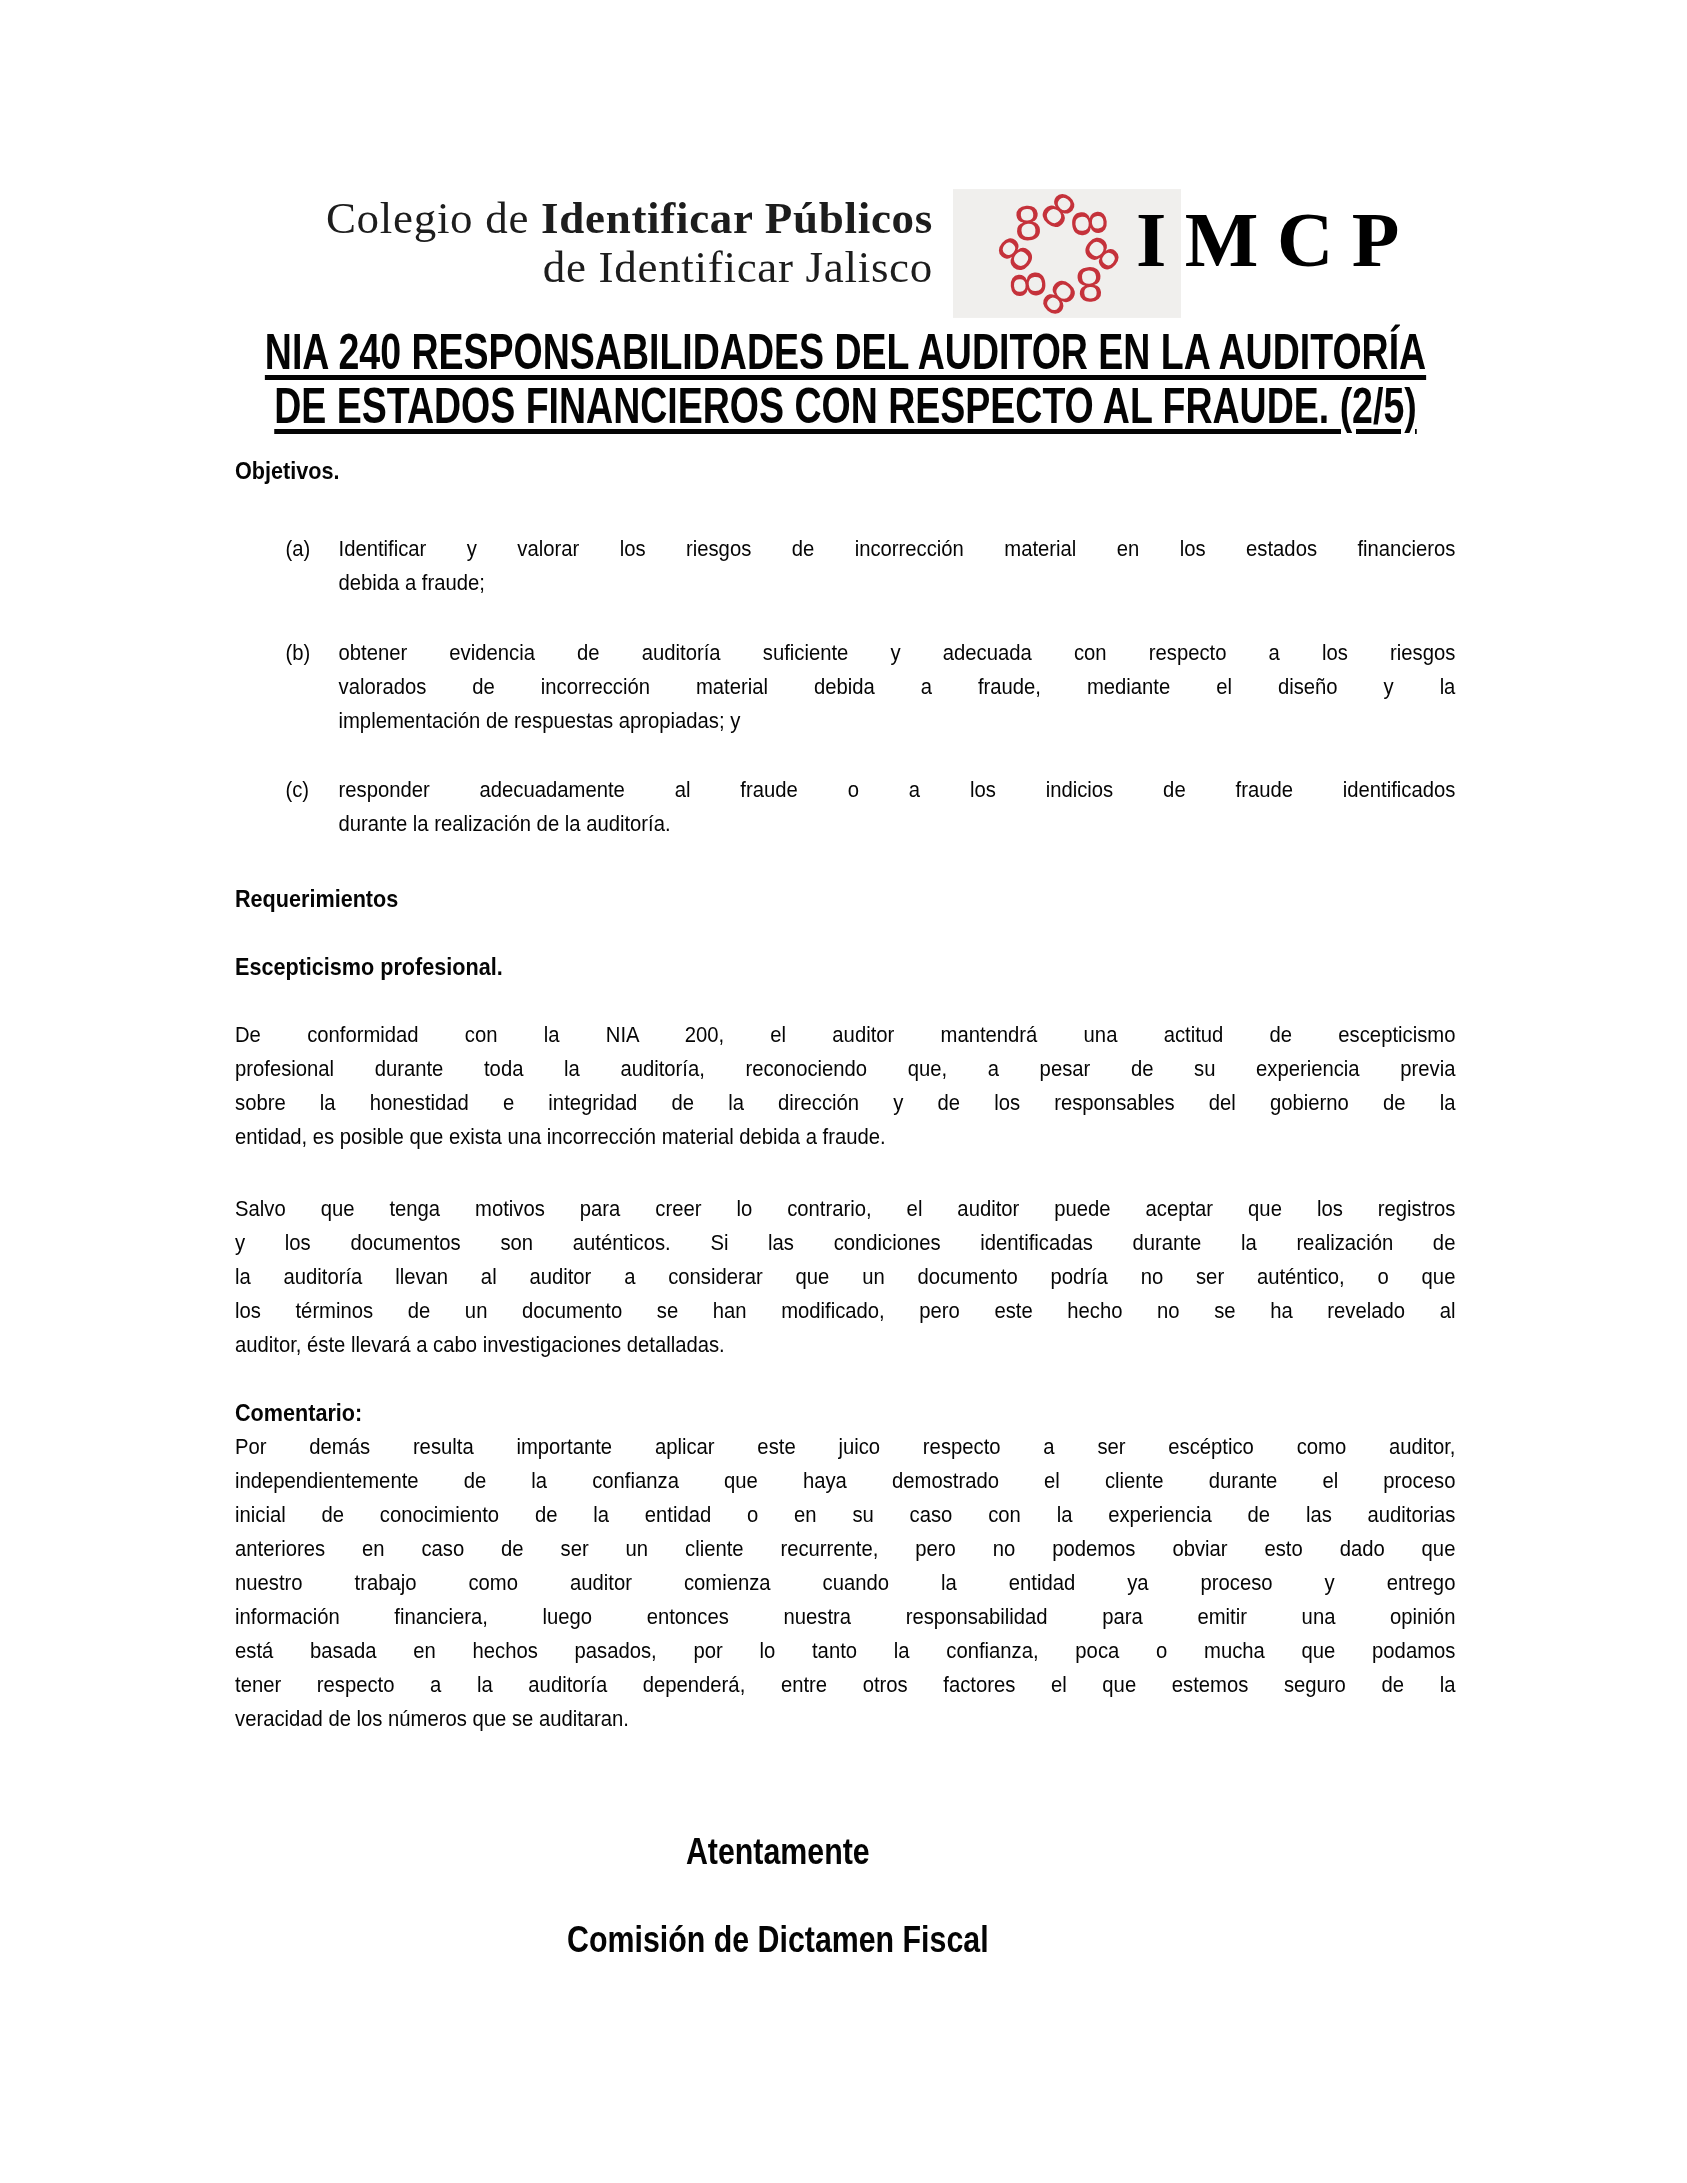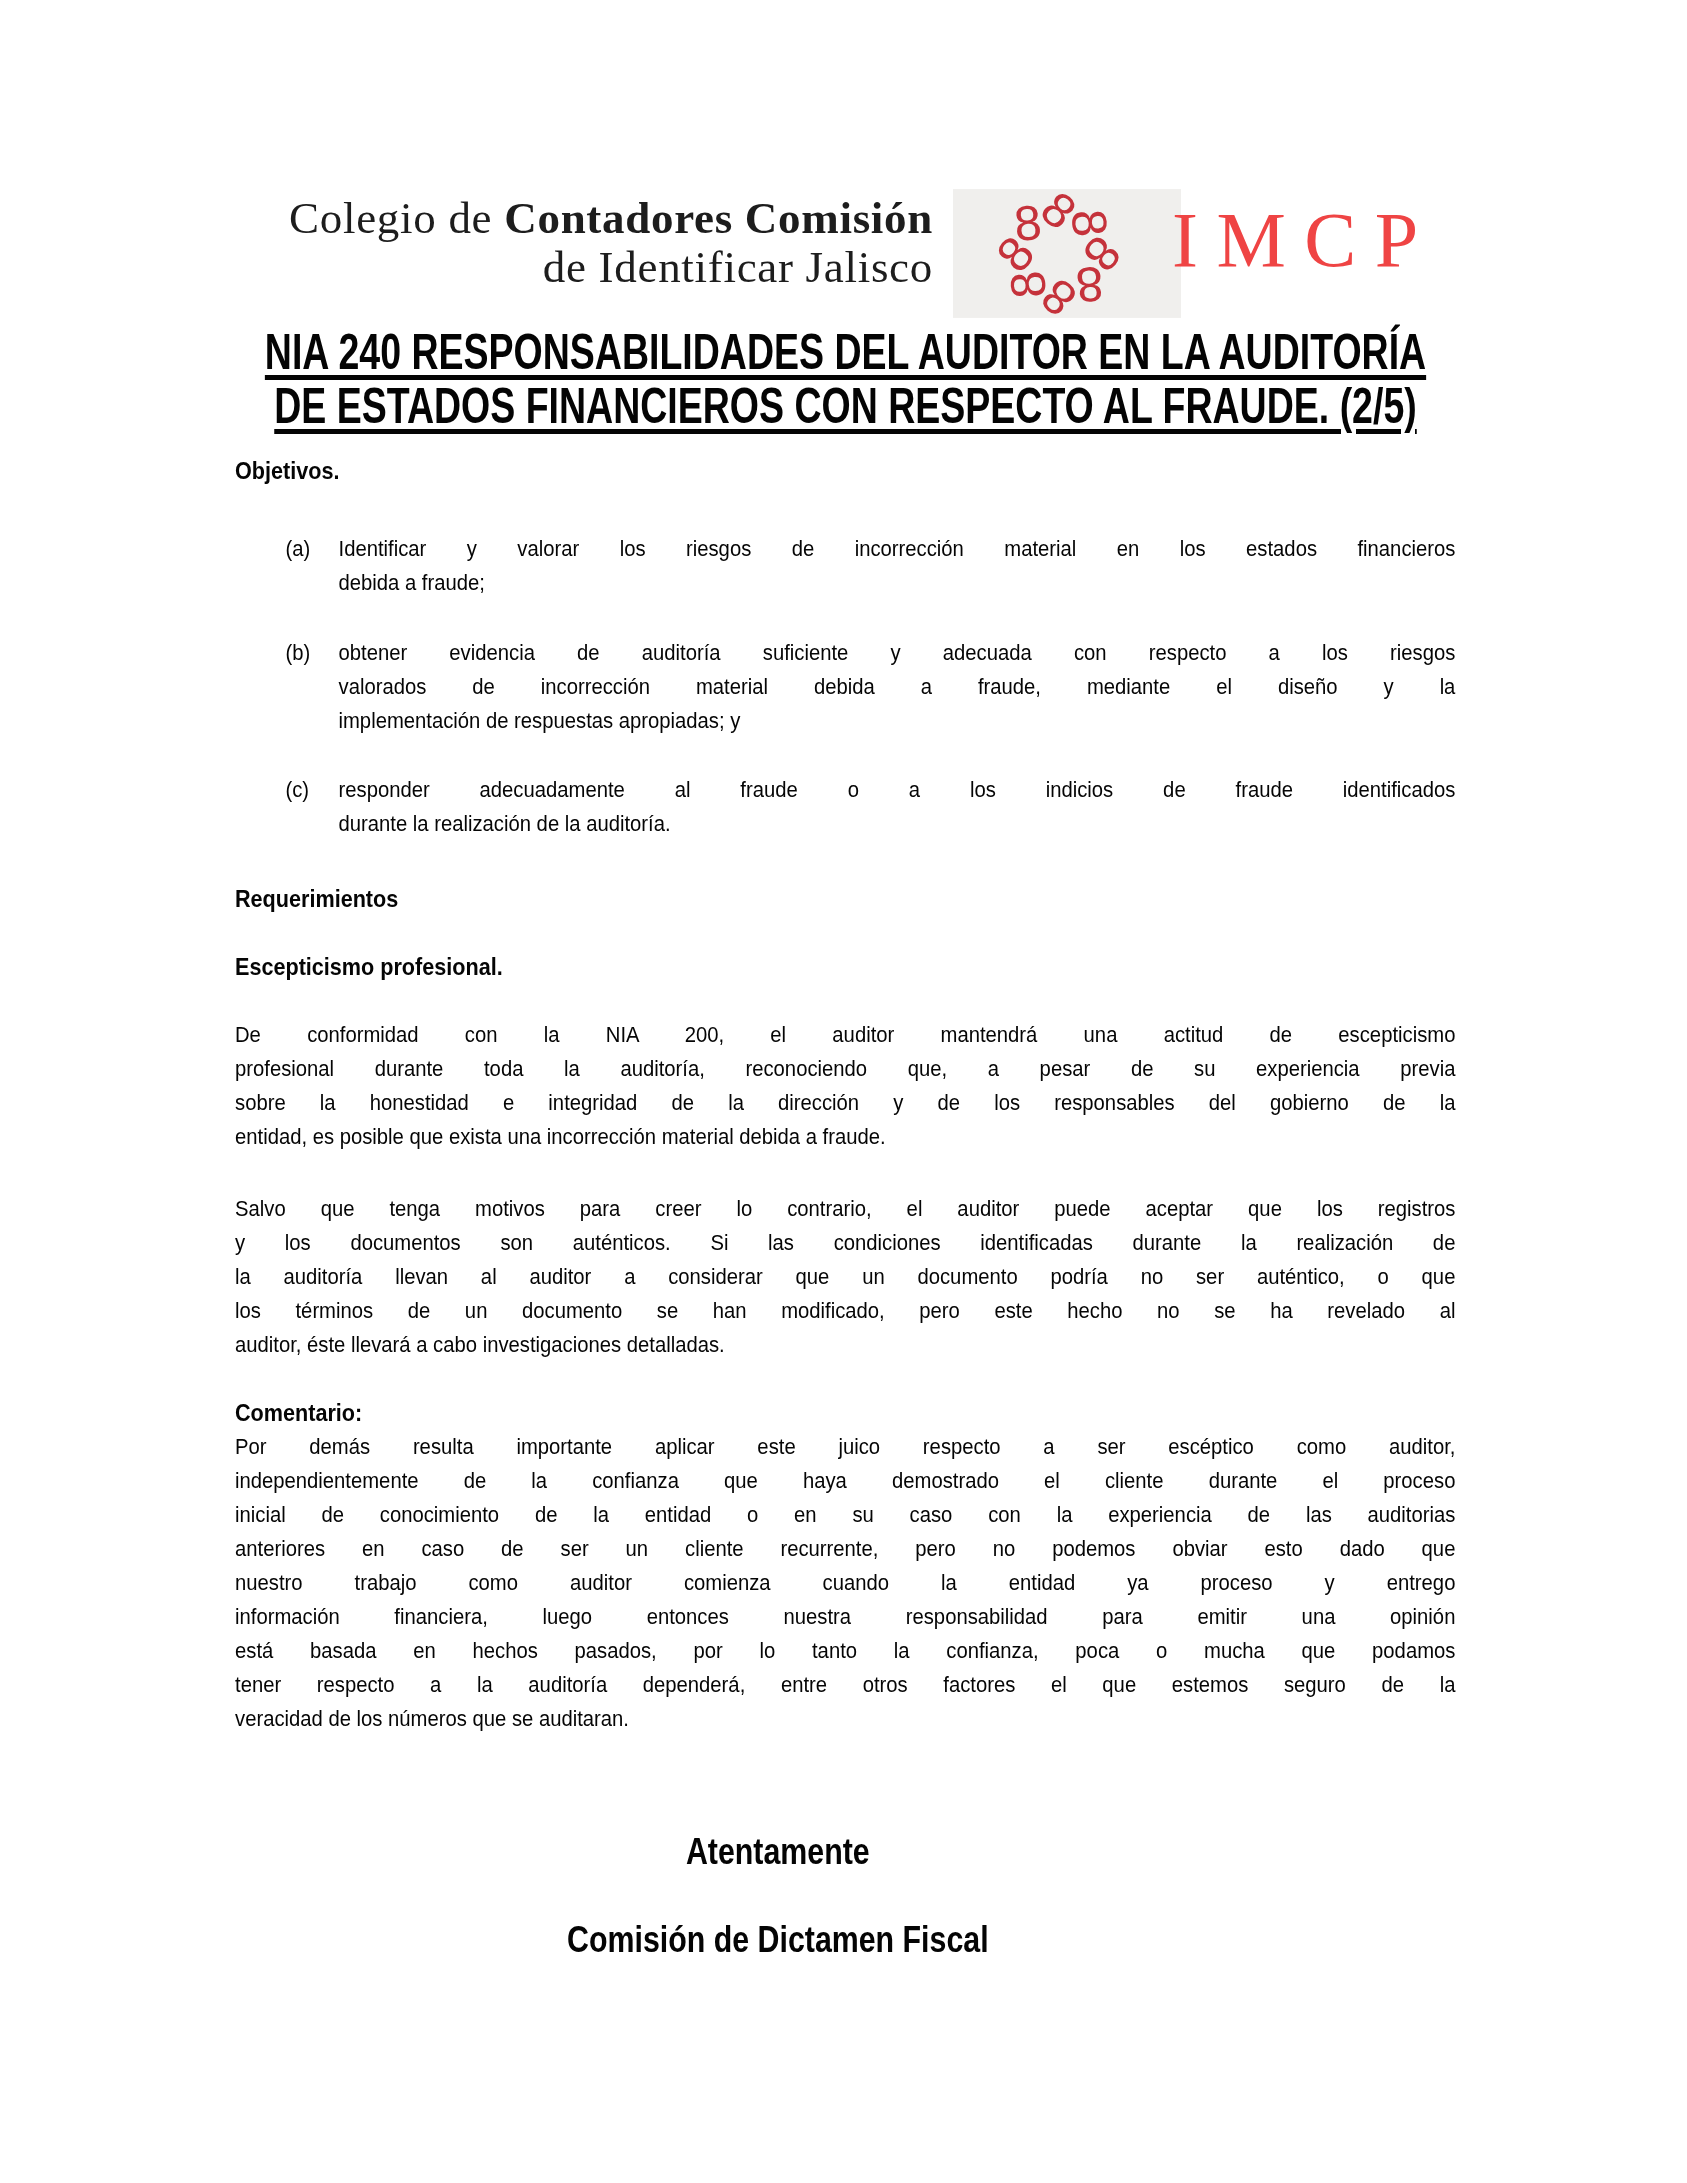--- a/index.html
+++ b/index.html
@@ -25,24 +25,24 @@
   }
   .lt-bold { font-weight: bold; }
   .star-svg { position: absolute; left: 718px; top: 0; }
   .star-bg { fill: #f0efed; }
   .star8 {
     font-family: "Liberation Sans", "DejaVu Sans", sans-serif;
     font-size: 74px; font-weight: normal; fill: #c5323b;
     text-anchor: middle; dominant-baseline: central;
   }
   .imcp {
-    position: absolute; left: 937px; top: 10.6px;
+    position: absolute; left: 901px; top: 10.6px;
     font-family: "Liberation Serif", "DejaVu Serif", serif;
     font-size: 78px; line-height: 79px; letter-spacing: 18.5px;
-    color: #ef4444; font-weight: normal;
+    color: #000000; font-weight: bold;
   }
 
   
   .title-wrap {
     margin-top: 4px;
     width: 1628px;
     transform: scaleX(0.75);
     transform-origin: 0 0;
     text-align: center;
     font-weight: bold;
@@ -102,21 +102,21 @@
 </style>
 </head>
 <body>
 
 <div class="page">
 
   <header class="letterhead">
     <div class="logo-text">
       <div>
         <span class="lt-reg">Colegio de</span>
-        <span class="lt-bold">Contadores Comisión</span>
+        <span class="lt-bold">Identificar Públicos</span>
       </div>
       <div>de Identificar Jalisco</div>
     </div>
     <svg class="star-svg" width="228" height="129" viewBox="0 0 345 195" xmlns="http://www.w3.org/2000/svg">
       <rect class="star-bg" x="0" y="0" width="345" height="195"></rect>
       <g id="star">
           <text x="160.0" y="32.0" class="star8" fill="#c5323b" transform="rotate(40 160.0 32.0)">8</text>
           <text x="206.7" y="51.3" class="star8" fill="#c5323b" transform="rotate(85 206.7 51.3)">8</text>
           <text x="226.0" y="98.0" class="star8" fill="#c5323b" transform="rotate(130 226.0 98.0)">8</text>
           <text x="206.7" y="144.7" class="star8" fill="#c5323b" transform="rotate(175 206.7 144.7)">8</text>

